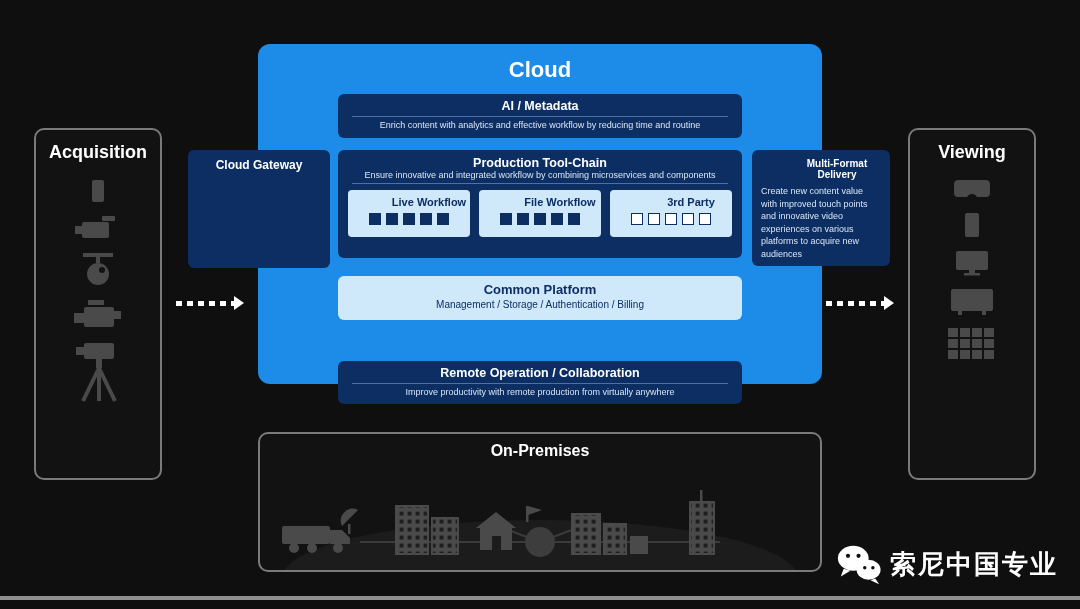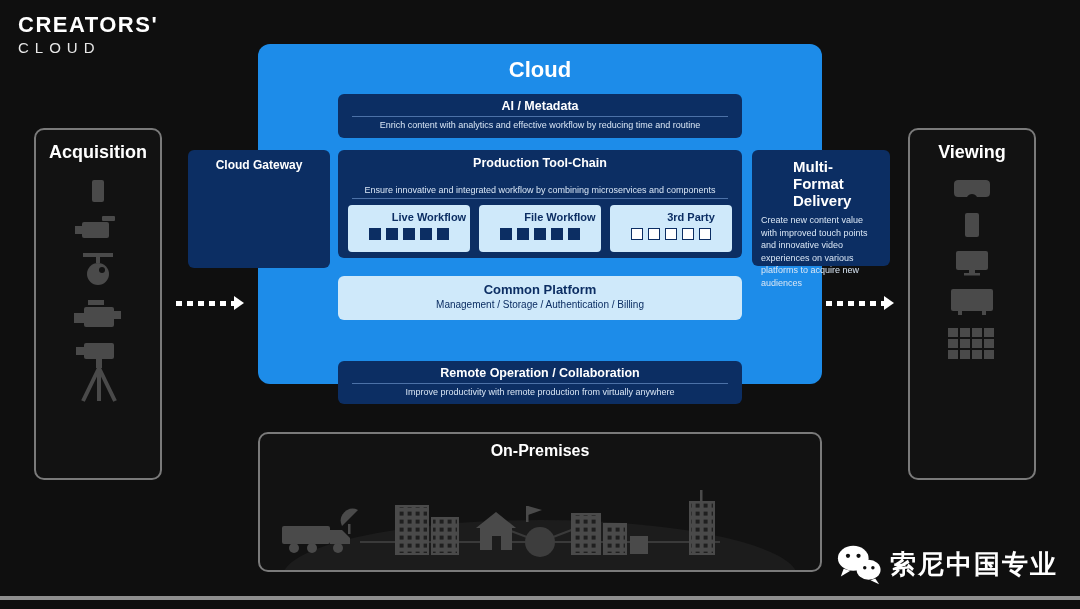--- a/index.html
+++ b/index.html
@@ -58,21 +58,21 @@
         color:var(--color-navy,#0c2e63);font-size:11.5px;font-weight:bold;
         display:flex;align-items:center;justify-content:center;}
 
   .remote-box{position:absolute;left:80px;top:317px;width:404px;height:43px;padding-top:5px;z-index:3;}
 
   
   .gw-box{position:absolute;left:188px;top:150px;width:142px;height:118px;padding:8px 0;z-index:4;}
   .gw-title{color:#fff;font-size:12px;font-weight:bold;text-align:center;margin-bottom:6px;}
   .gw-body{color:var(--color-text-light,#d9e6f5);font-size:9.5px;line-height:1.45;}
   .mf-box{position:absolute;left:752px;top:150px;width:138px;height:116px;padding:8px 9px;z-index:4;}
-  .mf-title{color:#fff;font-size:15px;font-weight:bold;margin-bottom:5px;margin-left:32px;}
+  .mf-title{color:#fff;font-size:10px;font-weight:bold;text-align:center;margin-bottom:5px;margin-left:32px;}
   .mf-body{color:var(--color-text-light,#d9e6f5);font-size:9px;line-height:1.4;}
 
   
   .arrow{position:absolute;display:flex;align-items:center;height:14px;}
   .arrow.left{left:176px;top:296px;}
   .arrow.right{left:826px;top:296px;}
   .arrow-dashes{width:58px;height:5px;
     background:repeating-linear-gradient(90deg,#fff 0 6px,transparent 6px 11px);}
   .arrow-head{width:0;height:0;border-left:10px solid #fff;border-top:7px solid transparent;border-bottom:7px solid transparent;}
 
@@ -88,24 +88,20 @@
   
   .footer-brand{position:absolute;left:836px;top:543px;display:flex;align-items:center;gap:8px;}
   .footer-text{color:#fff;font-size:26px;font-weight:bold;letter-spacing:2px;}
   .bottom-rule{position:absolute;left:0;right:0;top:596px;height:4px;background:#8f8f8f;}
 </style>
 </head>
 <body>
 
 <div class="stage">
 
-  <div class="brand">
-    <div class="brand-line1">CREATORS'</div>
-    <div class="brand-line2">CLOUD</div>
-  </div>
 
   <div class="panel acq">
     <div class="panel-title">Acquisition</div>
     <div class="icon-stack">
       <svg width="16" height="24" viewBox="0 0 16 24">
           <rect class="gicon" x="2" y="1" width="12" height="22" rx="2"></rect>
         </svg>
       <svg width="46" height="24" viewBox="0 0 46 24">
           <rect class="gicon" x="0" y="10" width="7" height="8"></rect>
           <rect class="gicon" x="7" y="6" width="27" height="16" rx="2"></rect>
@@ -172,21 +168,21 @@
     <div class="cloud-title">Cloud</div>
 
     <div class="navy ai-box">
       <div class="box-title">AI / Metadata</div>
       <div class="divider"></div>
       <div class="box-sub">Enrich content with analytics and effective workflow by reducing time and routine</div>
     </div>
 
     <div class="navy tc-box">
       <div class="box-title">Production Tool-Chain</div>
-      <div class="box-sub" style="margin-top:15px;">Ensure innovative and integrated workflow by combining microservices and components</div>
+      <div class="box-sub" style="margin-top:0;">Ensure innovative and integrated workflow by combining microservices and components</div>
       <div class="divider"></div>
       <div class="tc-items">
         <div class="tc-item">
           <div class="tc-item-label">Live Workflow</div>
           <div class="sq-row">
               <span class="sq sq-filled"></span>
               <span class="sq sq-filled"></span>
               <span class="sq sq-filled"></span>
               <span class="sq sq-filled"></span>
               <span class="sq sq-filled"></span>

